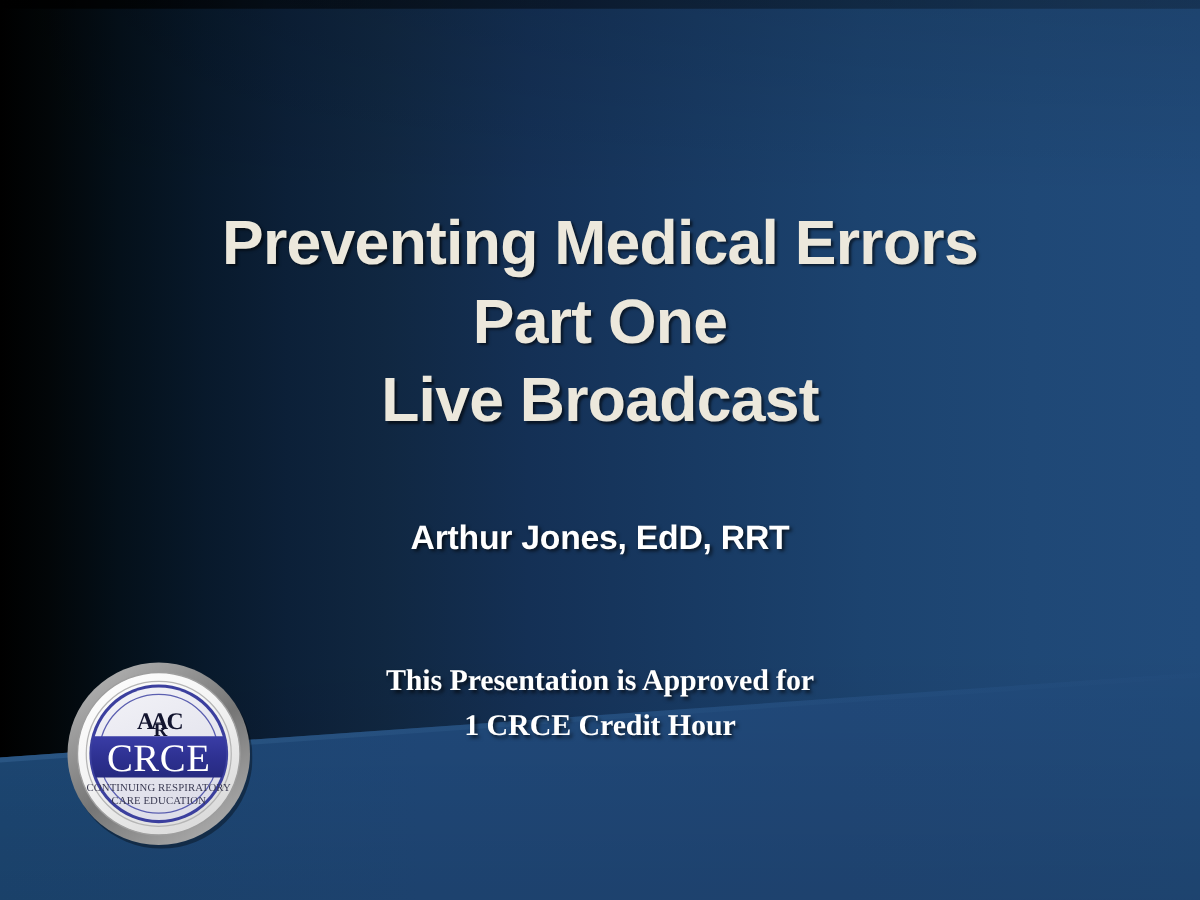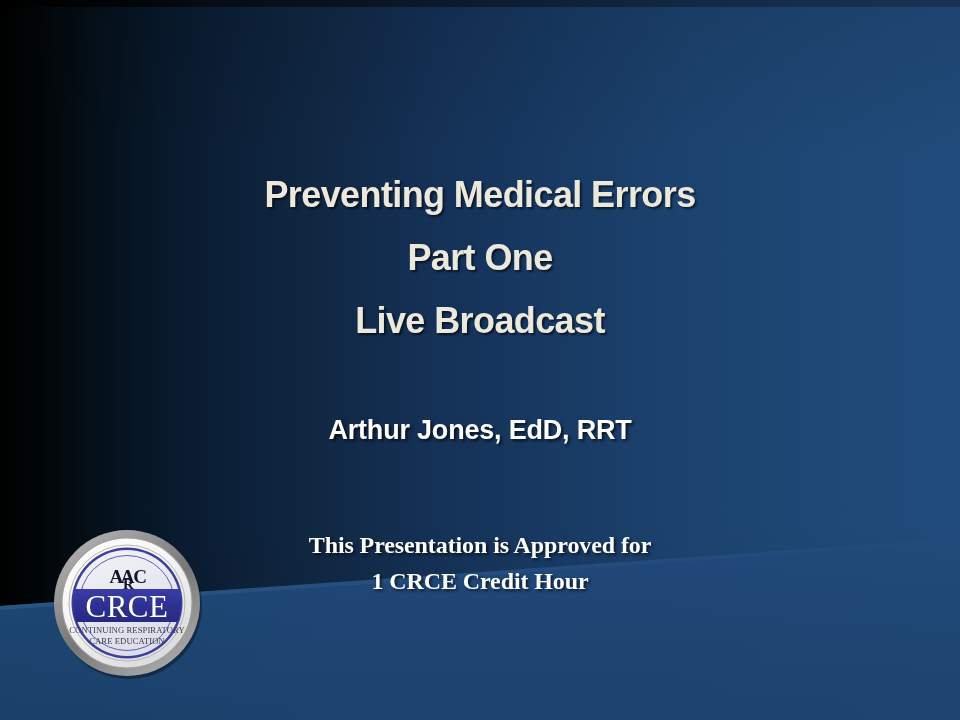--- a/index.html
+++ b/index.html
@@ -69,21 +69,21 @@
     pointer-events: none;
   }
 
   .title-block {
     position: absolute;
     left: 0;
     top: 163px;
     width: 960px;
     text-align: center;
     color: #ece8dc;
-    font-size: 36px;
+    font-size: 50px;
     font-weight: bold;
     line-height: 63px;
     letter-spacing: -0.6px;
     text-shadow: 2px 2px 2px rgba(0, 0, 0, 0.55);
     white-space: pre-line;
   }
 
   .author-line {
     position: absolute;
     left: 0;

